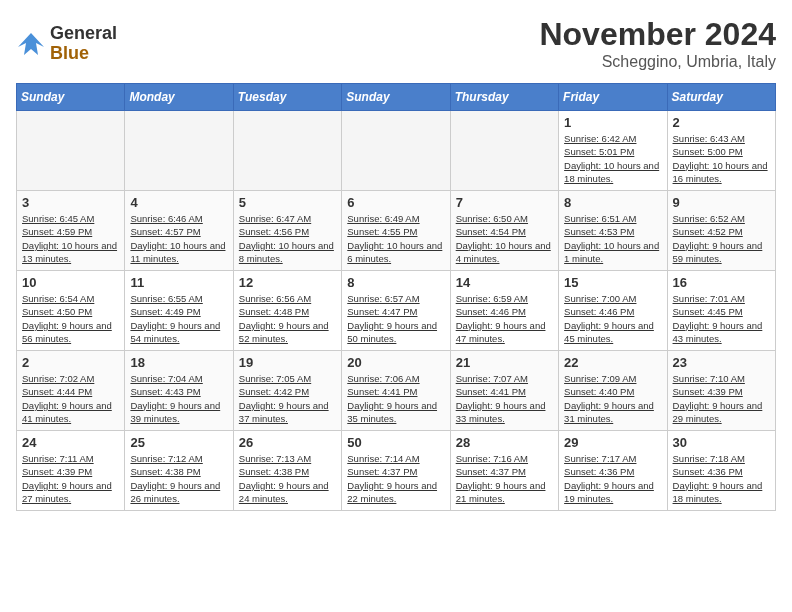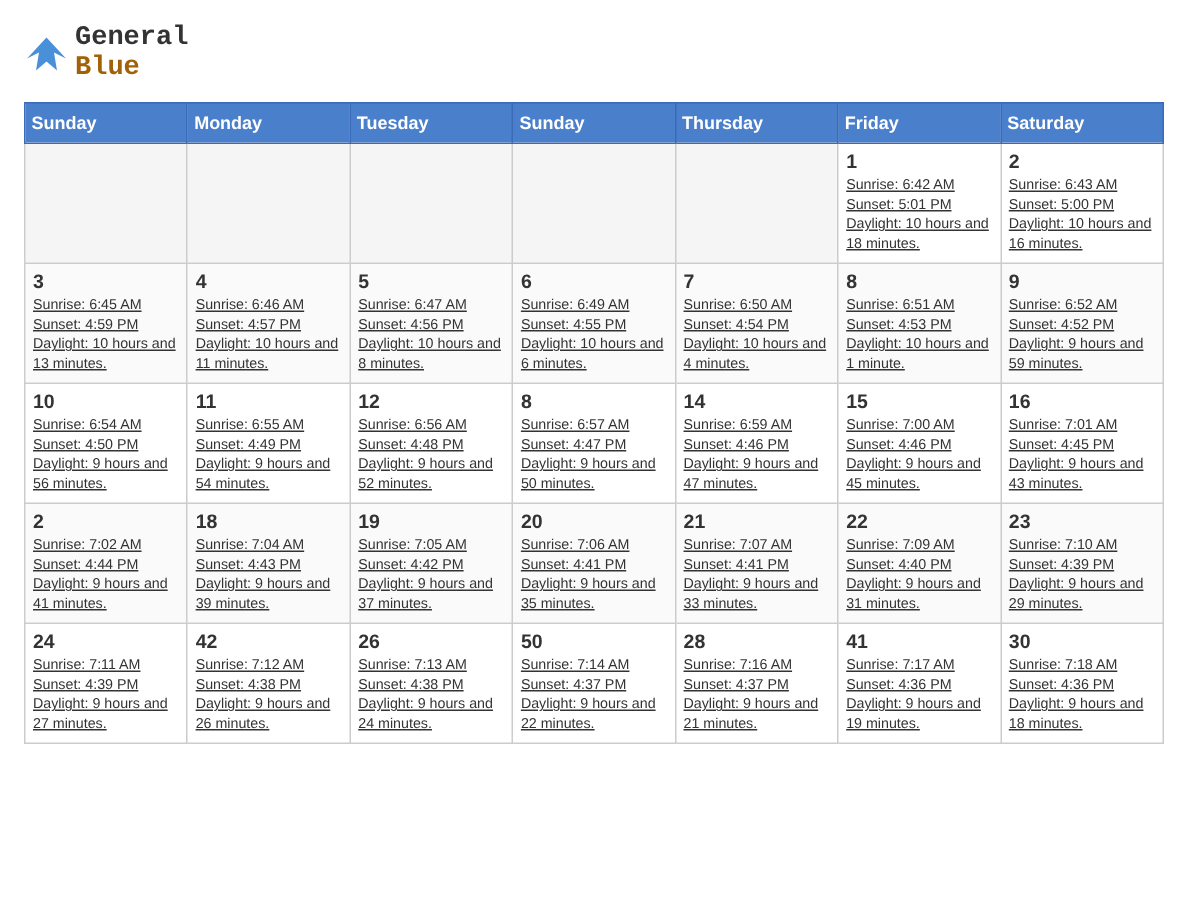--- a/index.html
+++ b/index.html
@@ -8,21 +8,20 @@
       background: #fff;
       width: 792px;
       min-height: 612px;
       padding: 16px;
     }
     .header {
       display: flex;
       align-items: center;
       justify-content: space-between;
       margin-bottom: 12px;
-      font-family: Liberation Mono, monospace;
     }
     .logo {
       display: flex;
       align-items: center;
       gap: 4px;
     }
     .logo-text {
       font-size: 18px;
       font-weight: bold;
       color: #333;
@@ -49,20 +48,21 @@
       table-layout: fixed;
     }
     th {
       background: #4a7fcb;
       color: #fff;
       font-size: 12px;
       font-weight: bold;
       padding: 6px 4px;
       text-align: left;
       border: 1px solid #3a6ab8;
+      font-style: italic;
     }
     td {
       border: 1px solid #ccc;
       vertical-align: top;
       padding: 4px 5px;
       font-size: 10px;
       color: #333;
       height: 80px;
       background: #fff;
     }
@@ -86,20 +86,24 @@
 
 <div class="header">
   <div class="logo">
     <svg class="logo-bird" viewBox="0 0 30 30">
       <polygon points="15,4 28,18 20,14 22,26 15,20 8,26 10,14 2,18" fill="#4a90d9"></polygon>
     </svg>
     <div class="logo-text">
       General<br><span>Blue</span>
     </div>
   </div>
+  <div class="title-block">
+    <div class="month-title">November 2024</div>
+    <div class="location">Scheggino, Umbria, Italy</div>
+  </div>
 </div>
 
 <table>
   <thead>
     <tr>
     <th>Sunday</th>
         <th>Monday</th>
         <th>Tuesday</th>
         <th>Sunday</th>
         <th>Thursday</th>
@@ -308,21 +312,21 @@
       <tr>
         <td>
           <span class="day-num">24</span>
         <div class="day-info">
           Sunrise: 7:11 AM<br>
           Sunset: 4:39 PM<br>
           Daylight: 9 hours and 27 minutes.
         </div>
         </td>
         <td>
-          <span class="day-num">42</span>
+          <span class="day-num">25</span>
         <div class="day-info">
           Sunrise: 7:12 AM<br>
           Sunset: 4:38 PM<br>
           Daylight: 9 hours and 26 minutes.
         </div>
         </td>
         <td>
           <span class="day-num">26</span>
         <div class="day-info">
           Sunrise: 7:13 AM<br>
@@ -340,21 +344,21 @@
         </td>
         <td>
           <span class="day-num">28</span>
         <div class="day-info">
           Sunrise: 7:16 AM<br>
           Sunset: 4:37 PM<br>
           Daylight: 9 hours and 21 minutes.
         </div>
         </td>
         <td>
-          <span class="day-num">41</span>
+          <span class="day-num">29</span>
         <div class="day-info">
           Sunrise: 7:17 AM<br>
           Sunset: 4:36 PM<br>
           Daylight: 9 hours and 19 minutes.
         </div>
         </td>
         <td>
           <span class="day-num">30</span>
         <div class="day-info">
           Sunrise: 7:18 AM<br>

